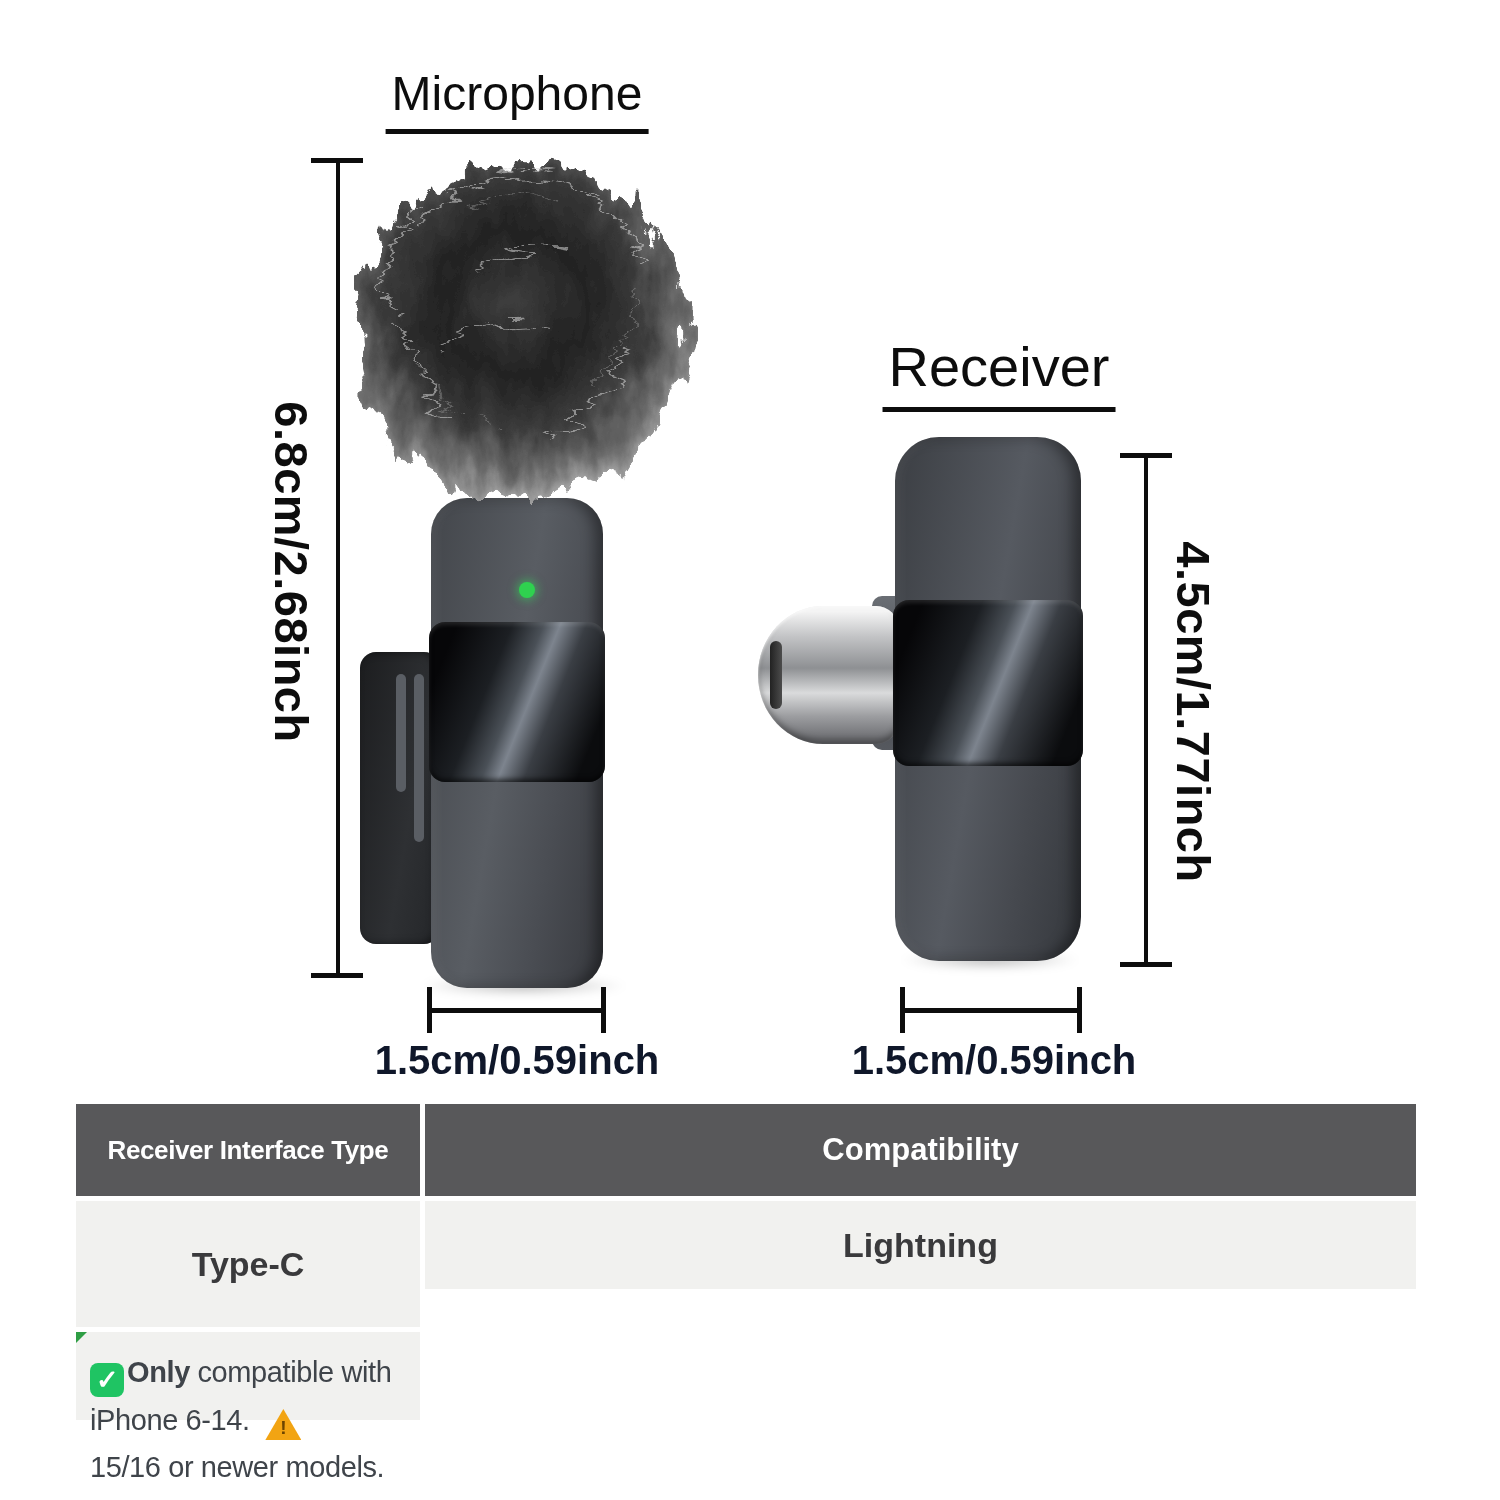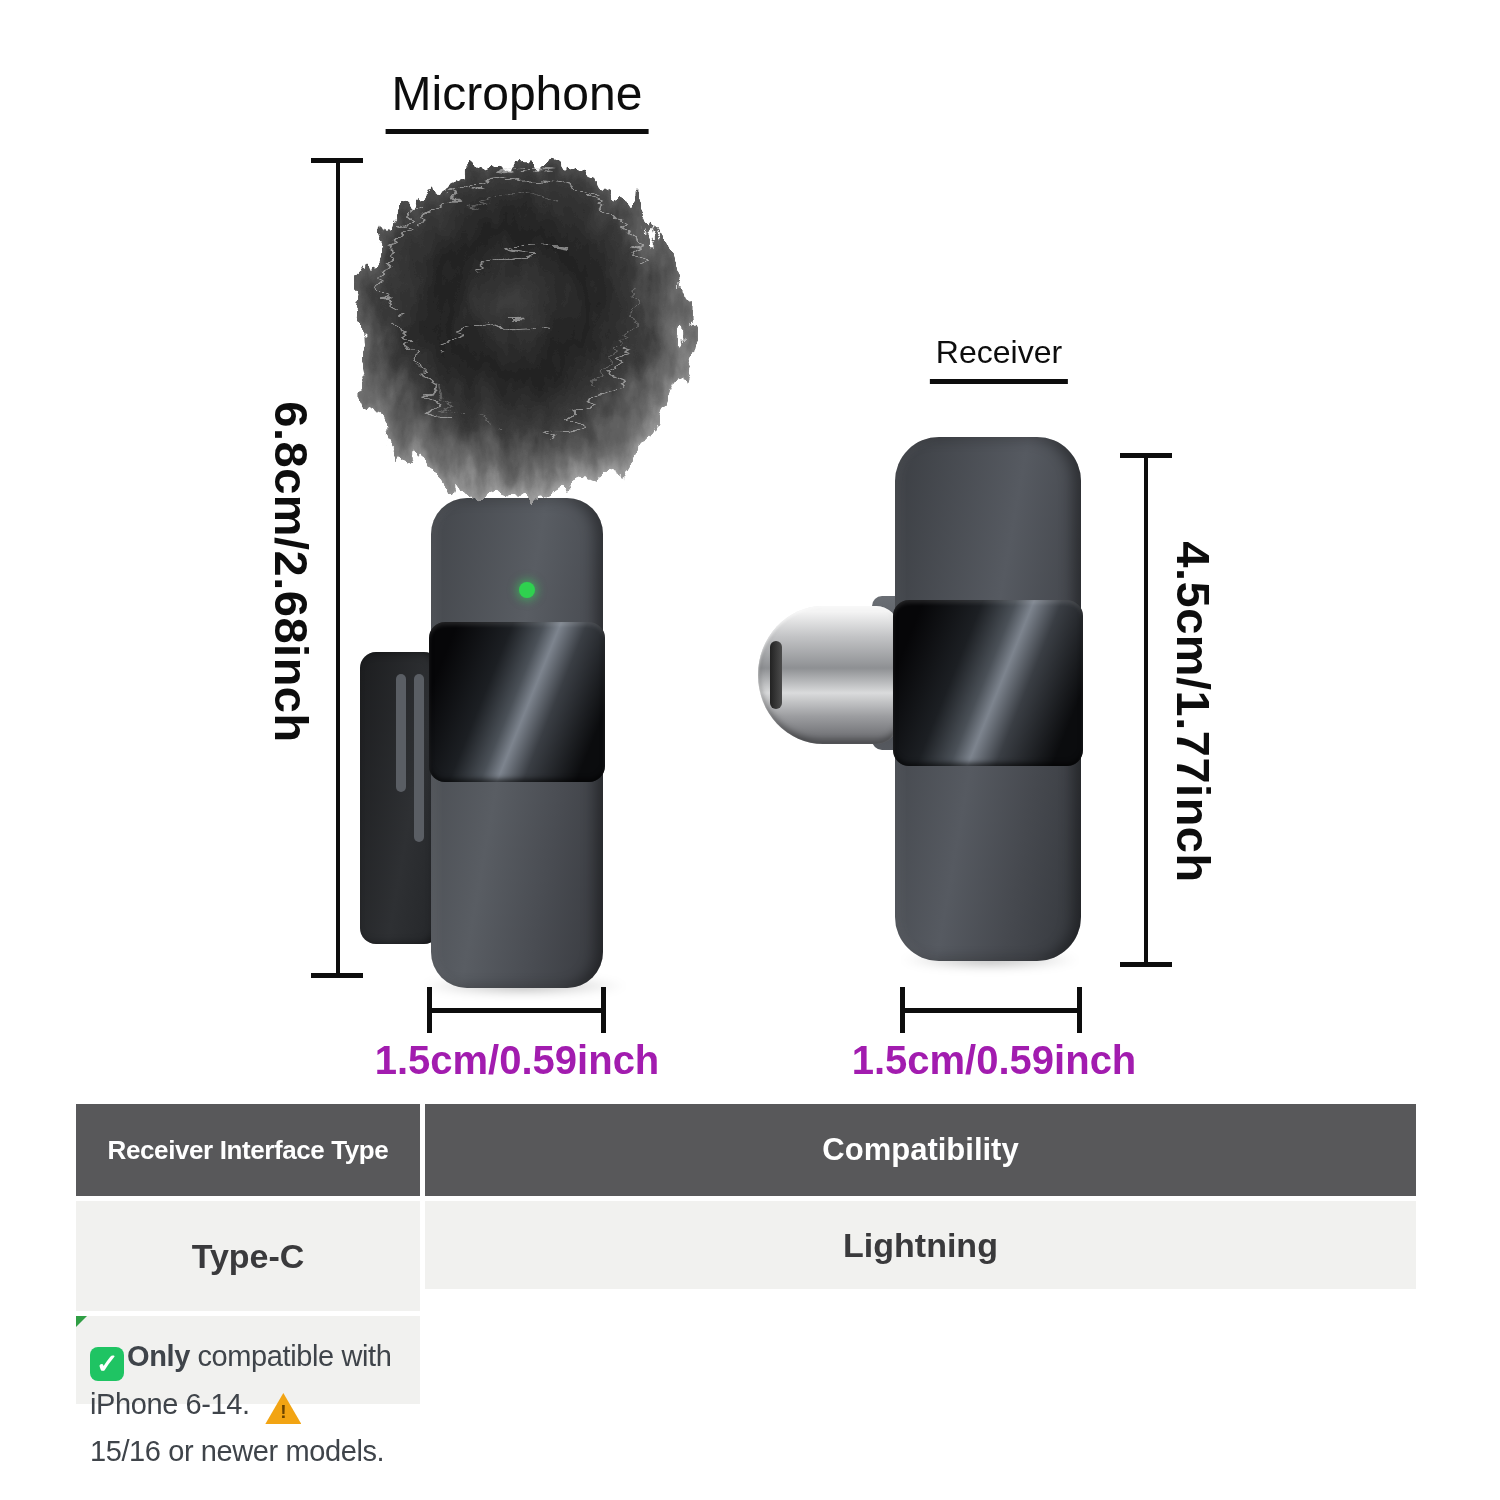--- a/index.html
+++ b/index.html
@@ -8,21 +8,21 @@
 
   
   .sec-title{position:absolute;transform:translate(-50%,0);font-size:48px;font-weight:normal;
              color:#0d0d0d;border-bottom:5px solid #0d0d0d;padding:0 6px 8px 6px;white-space:nowrap;}
 
   
   .dim{position:absolute;background:#0d0d0d;}
   .dim-label-v{position:absolute;transform:translate(-50%,-50%) rotate(90deg);
                font-size:47px;font-weight:bold;white-space:nowrap;color:#0d0d0d;letter-spacing:0.5px;}
   .dim-label-h{position:absolute;transform:translate(-50%,-50%);
-               font-size:40px;font-weight:bold;white-space:nowrap;color:#a21caf;}
+               font-size:40px;font-weight:bold;white-space:nowrap;color:#0f172a;}
 
   
   .mic-body{position:absolute;left:431px;top:498px;width:172px;height:490px;border-radius:36px;
             background:linear-gradient(100deg,#43464b 0%,#595d63 45%,#4a4d53 70%,#37393e 100%);
             box-shadow:inset -8px 0 14px rgba(0,0,0,.38), inset 5px 0 10px rgba(255,255,255,.07);}
   .mic-clip{position:absolute;left:360px;top:652px;width:80px;height:292px;border-radius:16px;
             background:linear-gradient(100deg,#1c1d1f,#2e3033 60%,#242629);
             box-shadow:inset -5px 0 8px rgba(0,0,0,.5);}
   .mic-clip .slot{position:absolute;width:10px;border-radius:5px;background:#5a5e64;}
   .slot-a{left:36px;top:22px;height:118px;}
@@ -55,40 +55,40 @@
   .spec-table{position:absolute;left:76px;top:1104px;width:1340px;
               display:grid;grid-template-columns:344px 1fr;gap:5px;background:#fff;}
   .cell{display:flex;align-items:center;justify-content:center;}
   .th{height:92px;font-weight:bold;color:#ffffff;}
   .th-interface{font-size:26px;letter-spacing:-0.4px;}
   .th-compat{font-size:31px;}
   .td-if{height:100%;font-weight:bold;font-size:34px;color:#3a3a3c;}
   .td-compat{position:relative;display:block;height:100%;box-sizing:border-box;
              padding:17px 10px 10px 14px;font-size:29px;letter-spacing:-0.4px;
              color:#3f444a;line-height:1.62;text-align:left;}
-  .row-1{height:110px;}
+  .row-1{height:126px;}
   .row-2{height:88px;}
   .b{font-weight:bold;}
   .ico-check{display:inline-block;width:34px;height:34px;border-radius:8px;background:#1fc463;
              color:#fff;text-align:center;font-size:27px;line-height:34px;font-weight:bold;
              vertical-align:-7px;margin-right:3px;}
   .ico-warn{display:inline-flex;align-items:flex-end;justify-content:center;width:36px;height:31px;
             background:#f2a413;clip-path:polygon(50% 0,100% 100%,0 100%);
             vertical-align:-4px;margin:0 3px 0 8px;}
   .ico-warn-mark{font-weight:bold;font-size:19px;line-height:25px;color:#6b4400;}
   .corner-flag{position:absolute;left:0;top:0;width:0;height:0;
                border-top:11px solid #2f9e44;border-right:11px solid transparent;}
 </style>
 </head>
 <body>
 
 <div id="stage">
 
   <div class="sec-title" style="left:517px;top:66px;">Microphone</div>
-  <div class="sec-title" style="left:999px;top:334px;font-size:32px;">Receiver</div>
+  <div class="sec-title" style="left:999px;top:334px;font-size:56px;">Receiver</div>
 
   <div class="dim" style="left:336px;top:160px;width:4px;height:818px;"></div>
   <div class="dim" style="left:311px;top:158px;width:52px;height:5px;"></div>
   <div class="dim" style="left:311px;top:973px;width:52px;height:5px;"></div>
   <div class="dim-label-v" style="left:291px;top:572px;">6.8cm/2.68inch</div>
 
   <div class="dim" style="left:1144px;top:455px;width:4px;height:512px;"></div>
   <div class="dim" style="left:1120px;top:453px;width:52px;height:5px;"></div>
   <div class="dim" style="left:1120px;top:962px;width:52px;height:5px;"></div>
   <div class="dim-label-v" style="left:1193px;top:712px;">4.5cm/1.77inch</div>

